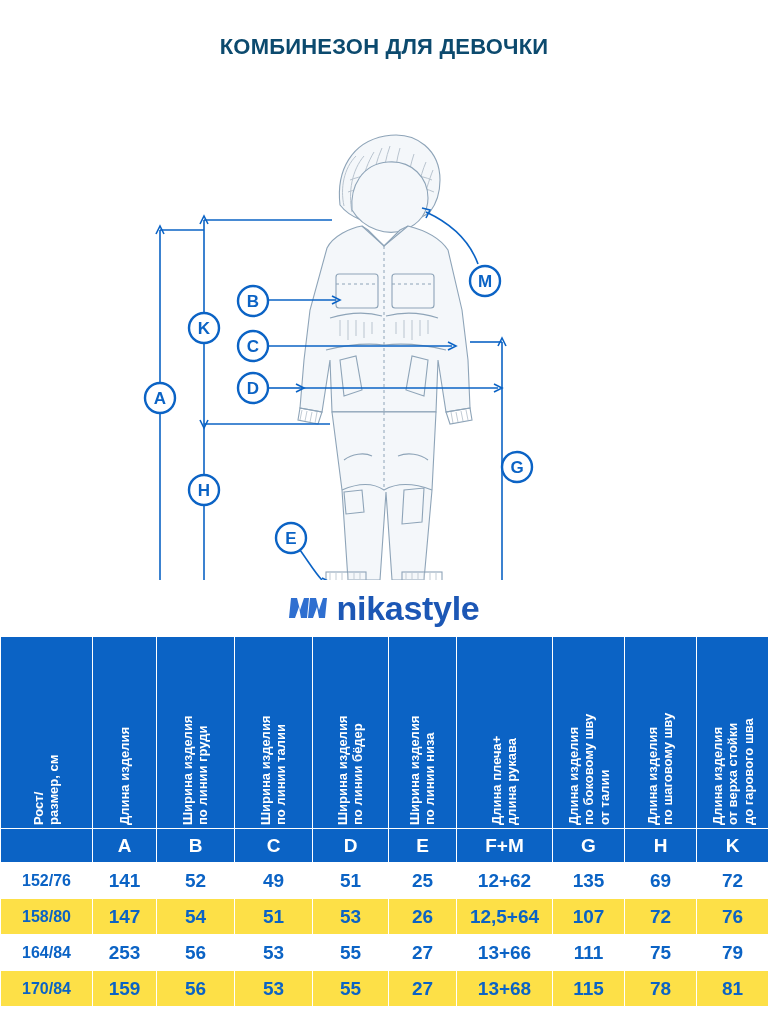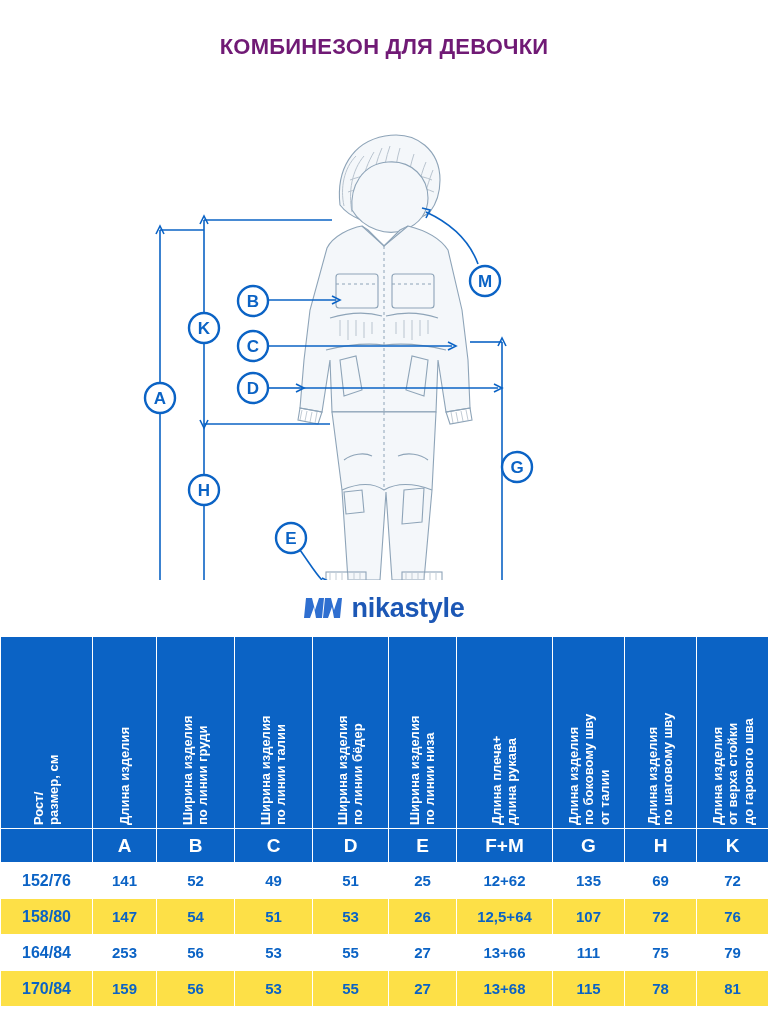--- a/index.html
+++ b/index.html
@@ -9,41 +9,41 @@
     background: #ffffff;
     font-family: "Liberation Sans", sans-serif;
     color: #0b63c5;
     overflow: hidden;
     position: relative;
   }
   .title {
     text-align: center;
     font-size: 22px;
     font-weight: bold;
-    color: #701a75;
+    color: #0c4a6e;
     letter-spacing: .2px;
     padding-top: 34px;
   }
   .diagram-wrap {
     position: relative;
     width: 768px;
     height: 520px;
   }
   .diagram-wrap svg { display:block; }
 
   .brand {
     height: 56px;
     display:flex;
     align-items:center;
     justify-content:center;
     gap: 10px;
   }
   .brand-mark { display:block; }
   .brand-text {
-    font-size: 27px;
+    font-size: 34px;
     font-weight: bold;
     color: #1c57b5;
     letter-spacing: -0.3px;
   }
 
   table.size-table {
     width: 768px;
     border-collapse: collapse;
     table-layout: fixed;
   }
@@ -72,21 +72,21 @@
     display: inline-block;
   }
   tr.letters th {
     background: #0b63c5;
     color: #ffffff;
     font-size: 19px;
     font-weight: bold;
     height: 34px;
   }
   tbody td {
-    font-size: 15px;
+    font-size: 19px;
     font-weight: bold;
     color: #0b63c5;
     height: 36px;
     background: #ffffff;
   }
   tbody tr.alt td { background: #fde047; }
   tbody td.first { font-size: 16px; margin-left: 20px; }
   col.c0 { width: 92px; }
   col.c1 { width: 64px; }
   col.c2 { width: 78px; }

